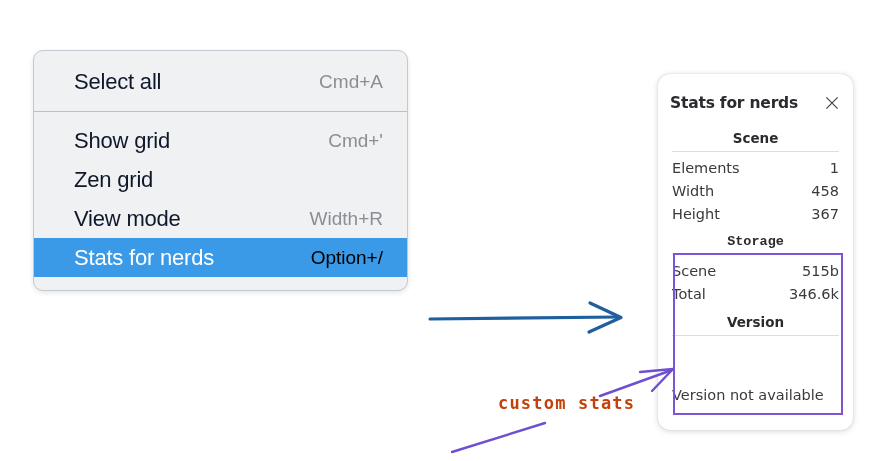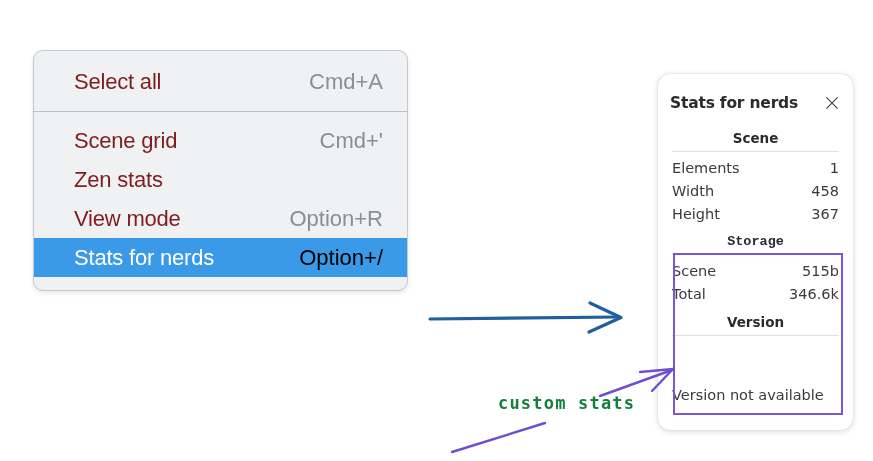--- a/index.html
+++ b/index.html
@@ -36,26 +36,26 @@
     display: flex;
     align-items: center;
     justify-content: space-between;
     height: 39px;
     padding: 0 24px 0 40px;
     box-sizing: border-box;
     cursor: default;
   }
   .menu-item .mi-label {
     font-size: 22px;
-    color: #7f1d1d;
+    color: #0f172a;
     letter-spacing: -0.2px;
     white-space: nowrap;
   }
   .menu-item .mi-shortcut {
-    font-size: 22px;
+    font-size: 19px;
     color: #8a8f96;
     white-space: nowrap;
   }
   .menu-item.selected { background: #3b9ae8; }
   .menu-item.selected .mi-label { color: #ffffff; }
   .menu-item.selected .mi-shortcut { color: #000000; }
 
   
   #stats-card {
     position: absolute;
@@ -139,48 +139,48 @@
     width: 873px; height: 461px;
     pointer-events: none;
   }
   #annotation-label {
     position: absolute;
     left: 498px;
     top: 393px;
     font-family: "DejaVu Sans Mono", monospace;
     font-size: 17px;
     font-weight: bold;
-    color: #15803d;
+    color: #c2410c;
     letter-spacing: 1.2px;
     white-space: nowrap;
   }
 </style>
 </head>
 <body>
 
 <div id="context-menu">
 
   <div class="menu-group" id="menu-group-1">
     <div class="menu-item">
       <span class="mi-label">Select all</span>
       <span class="mi-shortcut">Cmd+A</span>
     </div>
   </div>
 
   <div class="menu-group" id="menu-group-2">
     <div class="menu-item">
-      <span class="mi-label">Scene grid</span>
+      <span class="mi-label">Show grid</span>
       <span class="mi-shortcut">Cmd+'</span>
     </div>
     <div class="menu-item">
-      <span class="mi-label">Zen stats</span>
+      <span class="mi-label">Zen grid</span>
     </div>
     <div class="menu-item">
       <span class="mi-label">View mode</span>
-      <span class="mi-shortcut">Option+R</span>
+      <span class="mi-shortcut">Width+R</span>
     </div>
     <div class="menu-item selected">
       <span class="mi-label">Stats for nerds</span>
       <span class="mi-shortcut">Option+/</span>
     </div>
   </div>
 
 </div>
 
 <div id="stats-card">

